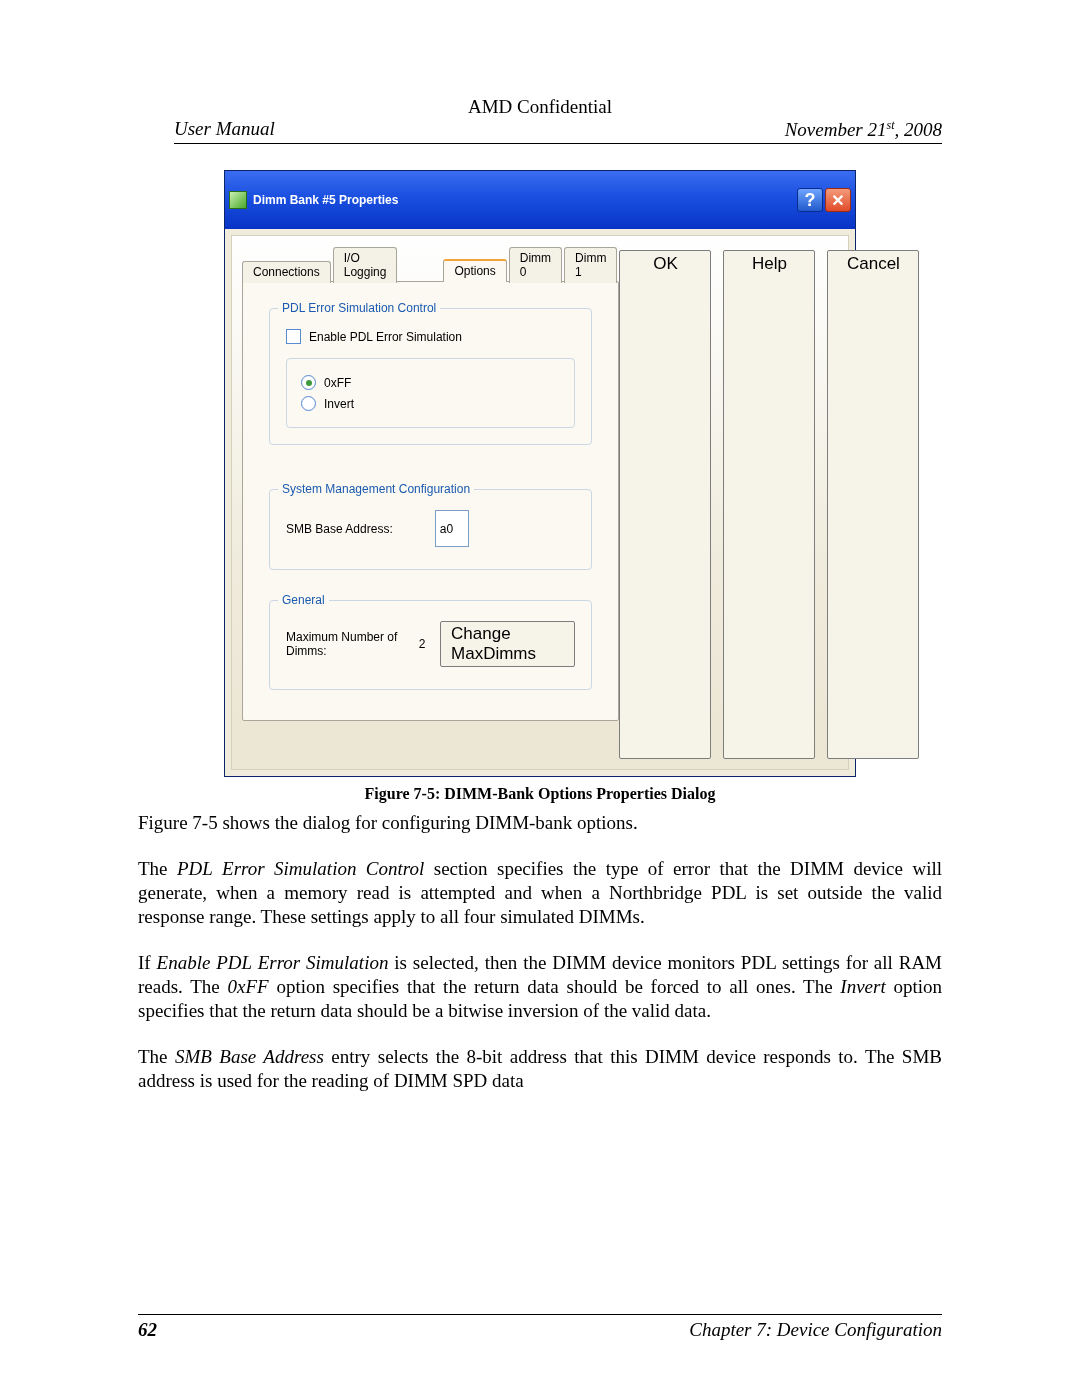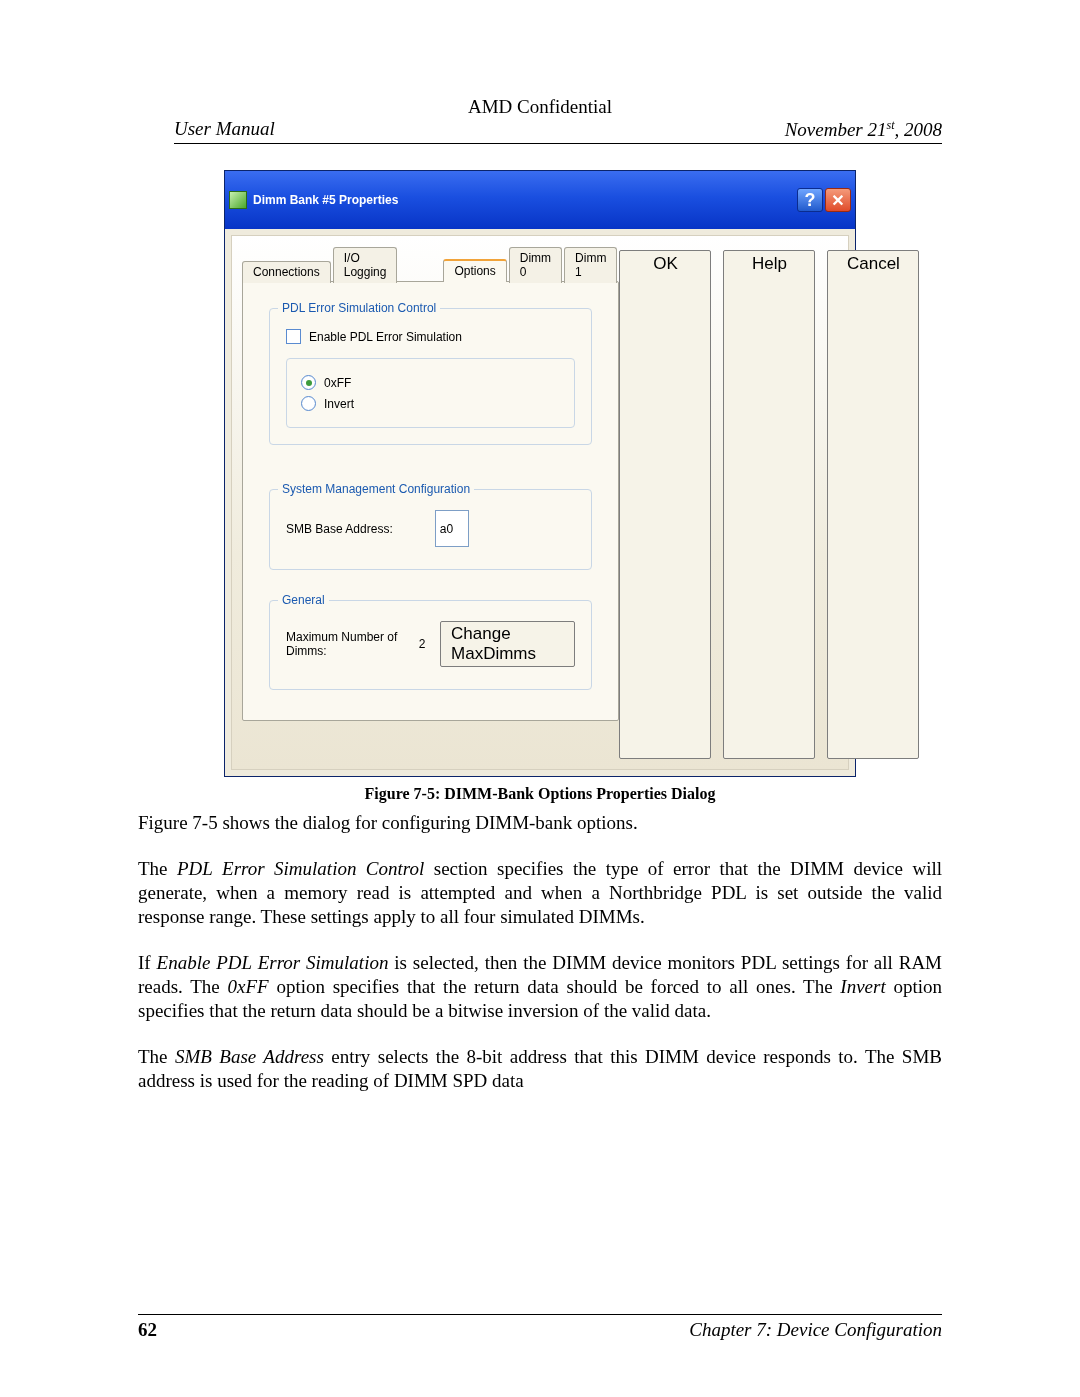--- a/index.html
+++ b/index.html
@@ -32,21 +32,21 @@
   .header-row .date sup { font-size: 12px; }
   .footer-row {
     position: absolute;
     left: 138px; right: 138px; bottom: 56px;
     display: flex;
     justify-content: space-between;
     font-size: 19px;
     border-top: 1.5px solid #000;
     padding-top: 4px;
   }
-  .footer-row .page-num { font-weight: bold; }
+  .footer-row .page-num { font-weight: bold; font-style: italic; }
   .footer-row .chapter { font-style: italic; }
 
   .dialog-wrap {
     display: flex;
     justify-content: center;
     margin: 0 0 8px 0;
   }
   .dialog {
     width: 630px;
     border: 1px solid #0b246a;

